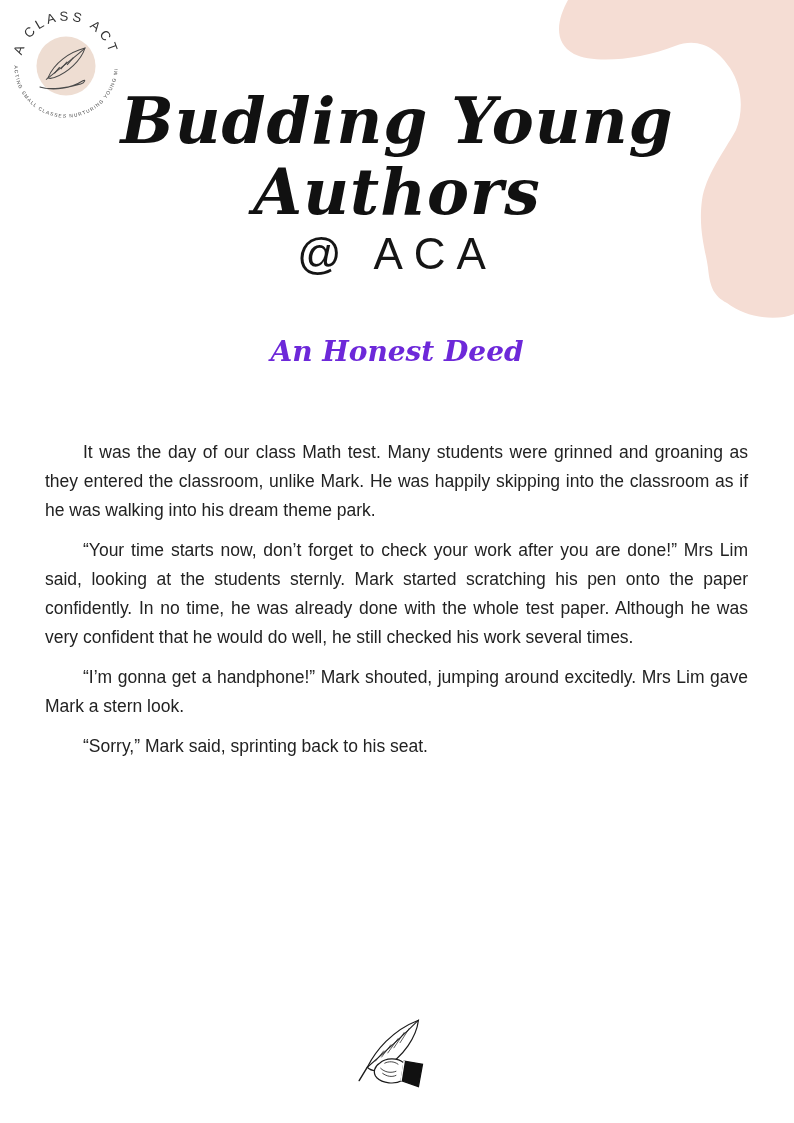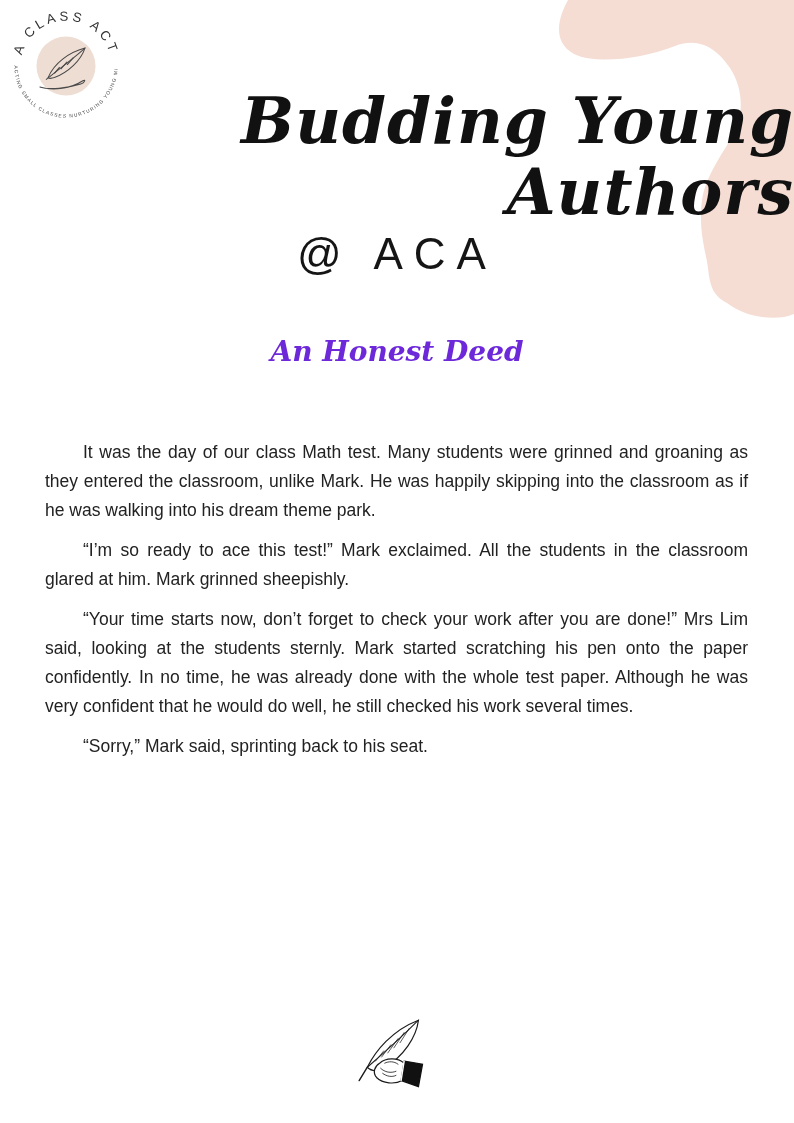--- a/index.html
+++ b/index.html
@@ -26,21 +26,20 @@
   .title{
     margin:0;
     padding-top:86px;
     font-family:"DejaVu Serif", serif;
     font-style:italic;
     font-weight:700;
     font-size:63px;
     line-height:1.12;
     letter-spacing:1px;
     color:#111111;
-    text-align:right;
   }
   .subtitle{
     margin-top:2px;
     font-family:"Liberation Sans", sans-serif;
     font-weight:300;
     font-size:44px;
     letter-spacing:11px;
     color:#151515;
   }
   .story-title{
@@ -110,22 +109,22 @@
 
 <header>
   <h1 class="title">Budding Young Authors</h1>
   <div class="subtitle">@ ACA</div>
 </header>
 
 <div class="story-title">An Honest Deed</div>
 
 <main>
   <p>It was the day of our class Math test. Many students were grinned and groaning as they entered the classroom, unlike Mark. He was happily skipping into the classroom as if he was walking into his dream theme park.</p>
-  <p>“I’m so ready to ace this test!” Mark exclaimed. All the students in the classroom glared at him. Mark grinned sheepishly.</p>
   <p>“Your time starts now, don’t forget to check your work after you are done!” Mrs Lim said, looking at the students sternly. Mark started scratching his pen onto the paper confidently. In no time, he was already done with the whole test paper. Although he was very confident that he would do well, he still checked his work several times.</p>
+  <p>“I’m gonna get a handphone!” Mark shouted, jumping around excitedly. Mrs Lim gave Mark a stern look.</p>
   <p>“Sorry,” Mark said, sprinting back to his seat.</p>
 </main>
 
 <div class="footer-illustration">
   <svg viewBox="0 0 120 90" aria-hidden="true">
     <g fill="none" stroke="#1c1c1c" stroke-width="1.2" stroke-linecap="round">
 
       <path d="M30,56 C38,40 54,20 80,10 C78,26 66,45 46,57 C40,60 34,60 30,56 Z" fill="#ffffff"></path>
       <path d="M30,56 C44,44 62,28 80,10" stroke-width="1"></path>
       <path d="M38,50 L46,40 M44,46 L53,34 M50,42 L60,28 M56,37 L66,22 M62,32 L71,18" stroke-width="0.7"></path>

